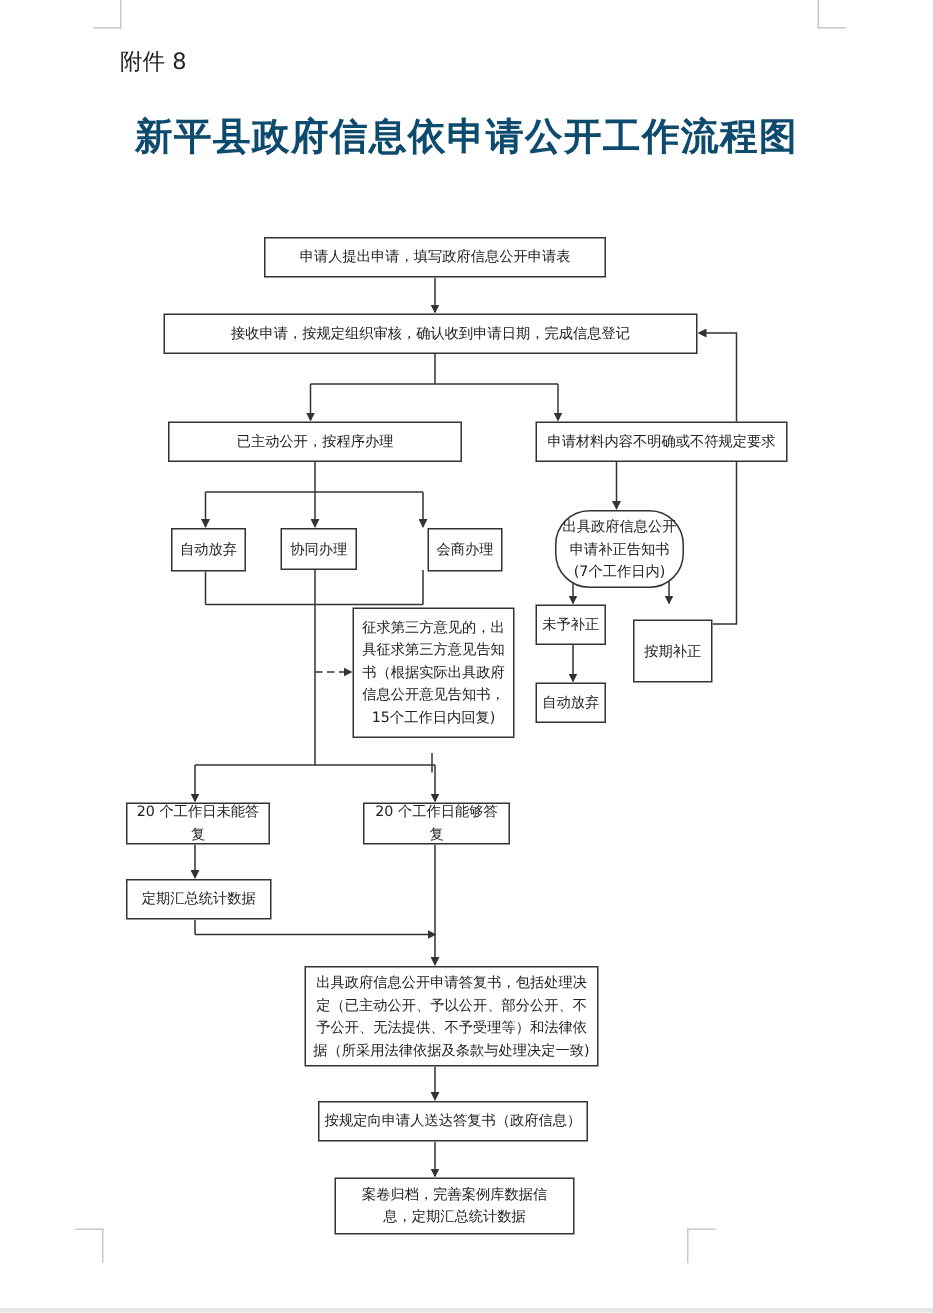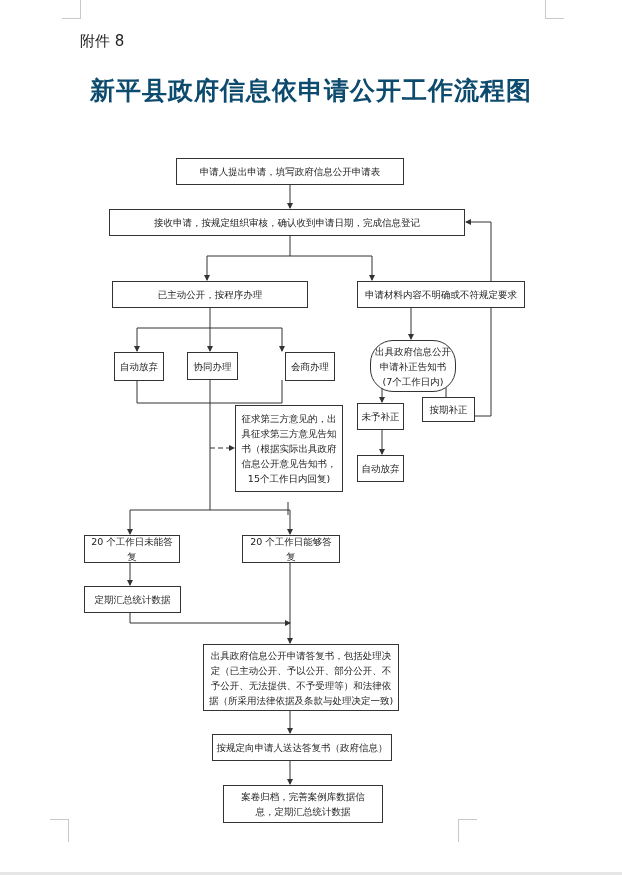--- a/index.html
+++ b/index.html
@@ -95,21 +95,21 @@
 
 <div class="box" style="left:176px; top:158px; width:228px; height:27px;">申请人提出申请，填写政府信息公开申请表</div>
 <div class="box" style="left:109px; top:209px; width:356px; height:27px;">接收申请，按规定组织审核，确认收到申请日期，完成信息登记</div>
 <div class="box" style="left:112px; top:281px; width:196px; height:27px;">已主动公开，按程序办理</div>
 <div class="box" style="left:317px; top:281px; width:168px; height:27px;margin-left:40px;">申请材料内容不明确或不符规定要求</div>
 <div class="box" style="left:114px; top:352px; width:50px; height:29px;">自动放弃</div>
 <div class="box" style="left:187px; top:352px; width:51px; height:28px;">协同办理</div>
 <div class="box" style="left:257px; top:352px; width:50px; height:29px;margin-left:28px;">会商办理</div>
 <div class="box multi" style="left:370px; top:340px; width:86px; height:52px; padding:0 4px;border-radius:23px;">出具政府信息公开申请补正告知书(7个工作日内)</div>
 <div class="box" style="left:357px; top:403px; width:47px; height:27px;">未予补正</div>
-<div class="box" style="left:422px; top:397px; width:53px; height:25px;">按期补正</div>
+<div class="box" style="left:422px; top:413px; width:53px; height:42px;">按期补正</div>
 <div class="box" style="left:357px; top:455px; width:47px; height:27px;">自动放弃</div>
 <div class="box multi" style="left:235px; top:405px; width:108px; height:87px; padding:0 4px;">征求第三方意见的，出具征求第三方意见告知书（根据实际出具政府信息公开意见告知书，15个工作日内回复)</div>
 <div class="box" style="left:84px; top:535px; width:96px; height:28px;">20 个工作日未能答复</div>
 <div class="box" style="left:242px; top:535px; width:98px; height:28px;">20 个工作日能够答复</div>
 <div class="box" style="left:84px; top:586px; width:97px; height:27px;">定期汇总统计数据</div>
 <div class="box multi" style="left:203px; top:644px; width:196px; height:67px; padding:0 4px;">出具政府信息公开申请答复书，包括处理决定（已主动公开、予以公开、部分公开、不予公开、无法提供、不予受理等）和法律依据（所采用法律依据及条款与处理决定一致)</div>
 <div class="box" style="left:212px; top:734px; width:180px; height:27px;">按规定向申请人送达答复书（政府信息）</div>
 <div class="box multi" style="left:223px; top:785px; width:160px; height:38px; padding:0 10px;">案卷归档，完善案例库数据信息，定期汇总统计数据</div>
 
 </body></html>

